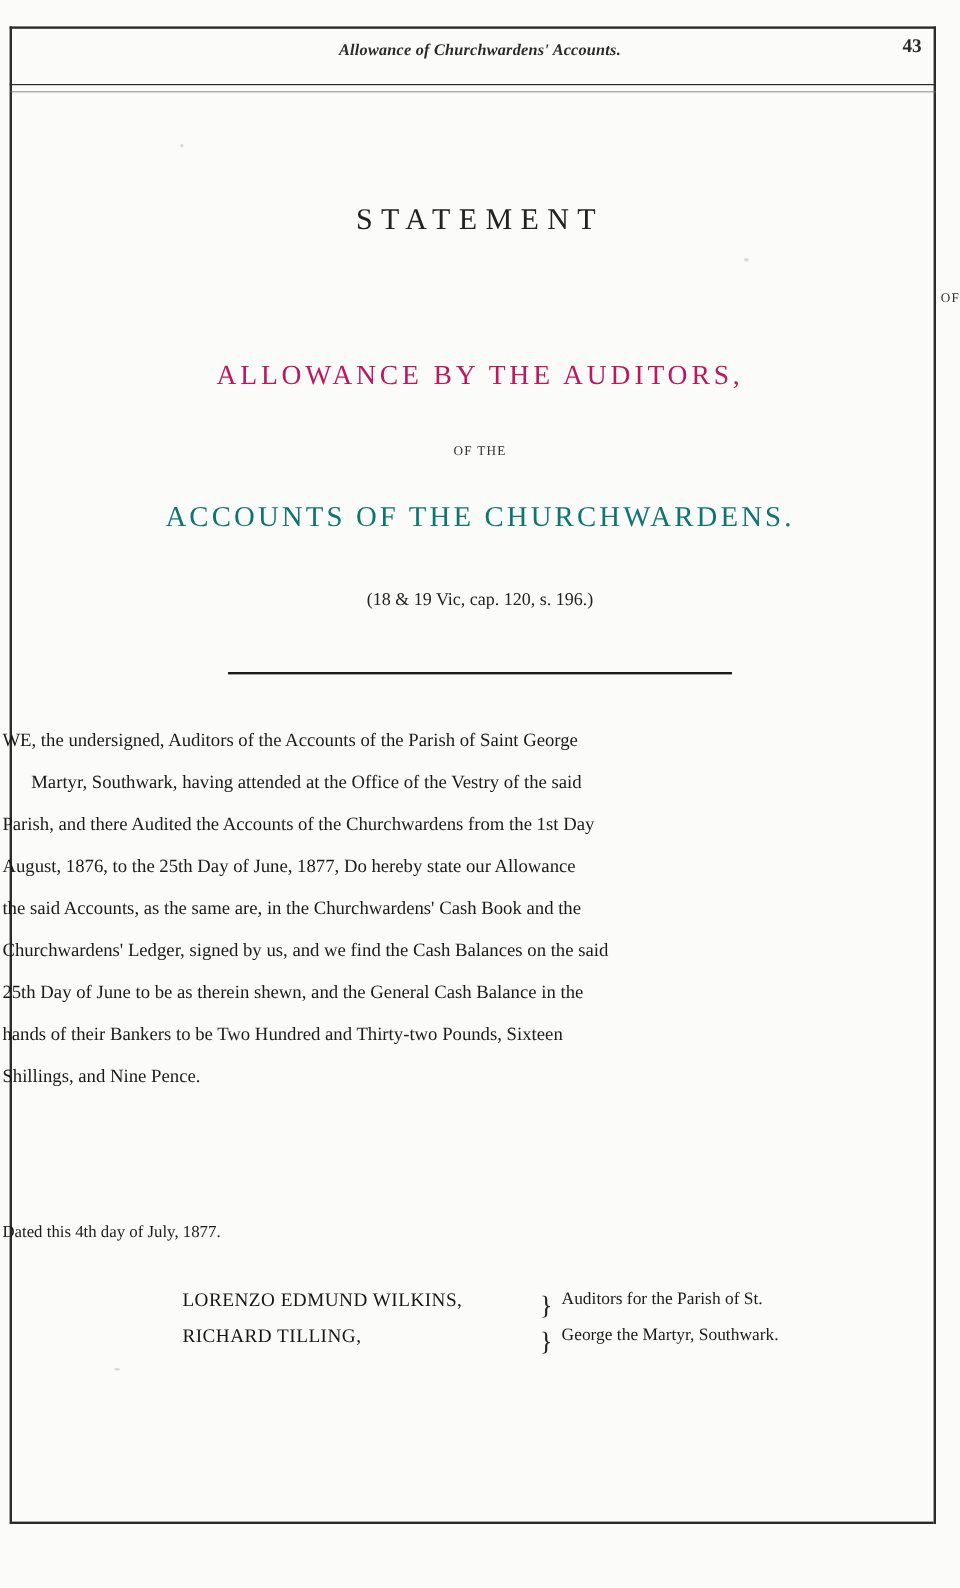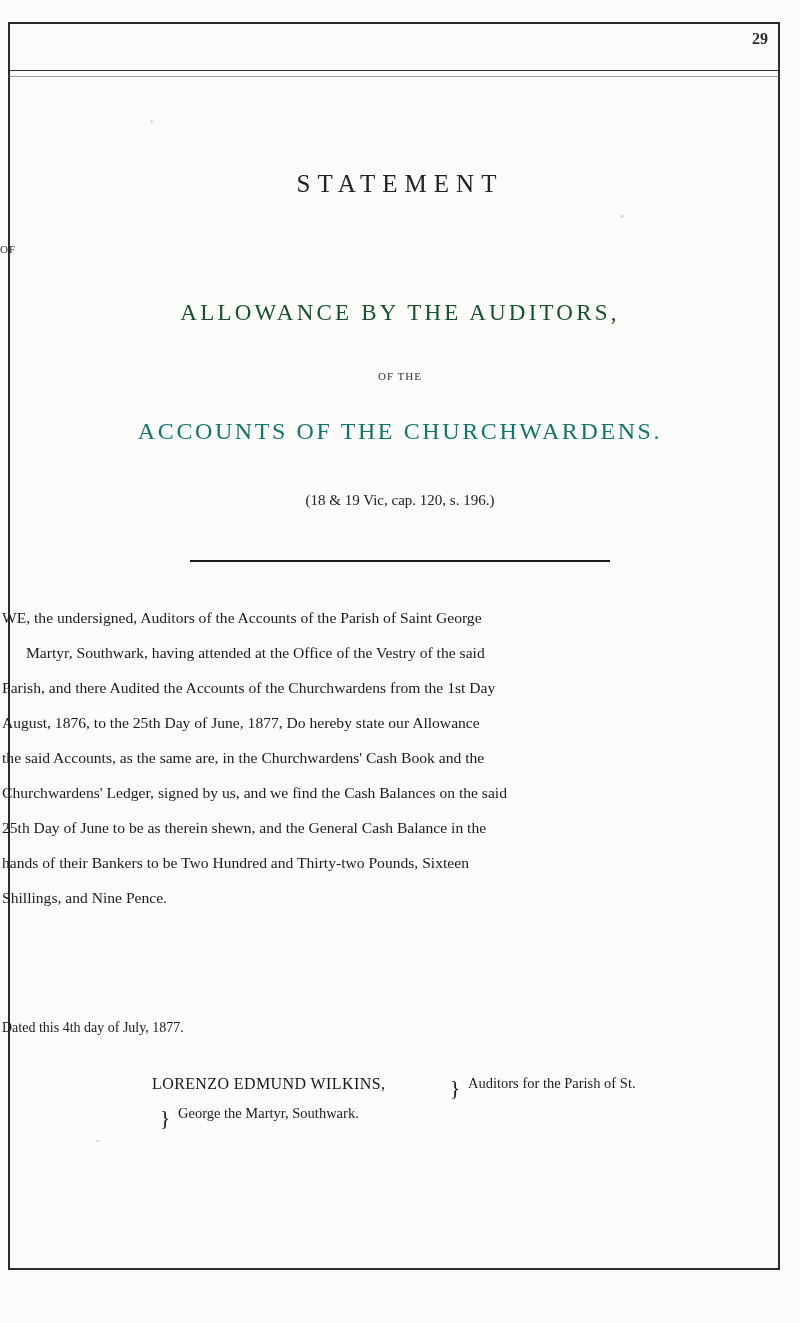--- a/index.html
+++ b/index.html
@@ -107,34 +107,34 @@
     text-align: center;
     font-size: 25px;
     letter-spacing: 7px;
     color: #222;
   }
   .of-1 {
     position: absolute;
     top: 243px;
     left: 0;
     width: 800px;
-    text-align: left;
+    text-align: right;
     font-size: 11px;
     letter-spacing: 1px;
     color: #333;
   }
   .title-2 {
     position: absolute;
     top: 300px;
     left: 0;
     width: 800px;
     text-align: center;
     font-size: 23px;
     letter-spacing: 3.2px;
-    color: #14532d;
+    color: #be185d;
   }
   .of-2 {
     position: absolute;
     top: 370px;
     left: 0;
     width: 800px;
     text-align: center;
     font-size: 11px;
     letter-spacing: 1px;
     color: #333;
@@ -231,21 +231,22 @@
 </head>
 <body>
 
 <div class="page">
 
   <div class="rule-top"></div>
   <div class="edge-left"></div>
   <div class="edge-right"></div>
   <div class="rule-bottom"></div>
 
-  <div class="folio">29</div>
+  <div class="runhead">Allowance of Churchwardens' Accounts.</div>
+  <div class="folio">43</div>
 
   <div class="rule-header-under"></div>
   <div class="rule-header-under2"></div>
 
   <div class="title-1">STATEMENT</div>
   <div class="of-1">OF</div>
   <div class="title-2">ALLOWANCE BY THE AUDITORS,</div>
   <div class="of-2">OF THE</div>
   <div class="title-3">ACCOUNTS OF THE CHURCHWARDENS.</div>
   <div class="statute">(18 &amp; 19 Vic, cap. 120, s. 196.)</div>
@@ -266,20 +267,21 @@
 
   <div class="dated">Dated this 4th day of July, 1877.</div>
 
   <div class="sig">
     <div class="sig-row">
       <span class="sig-name">LORENZO EDMUND WILKINS,</span>
       <span class="brace">}</span>
       <span class="sig-role">Auditors for the Parish of St.</span>
     </div>
     <div class="sig-row">
+      <span class="sig-name">RICHARD TILLING,</span>
       <span class="brace">}</span>
       <span class="sig-role">George the Martyr, Southwark.</span>
     </div>
   </div>
 
   <div class="speck" style="left:150px; top:120px; width:3px; height:3px;"></div>
   <div class="speck" style="left:620px; top:215px; width:4px; height:3px;"></div>
   <div class="speck" style="left:95px; top:1140px; width:5px; height:2px;"></div>
 
 </div>

